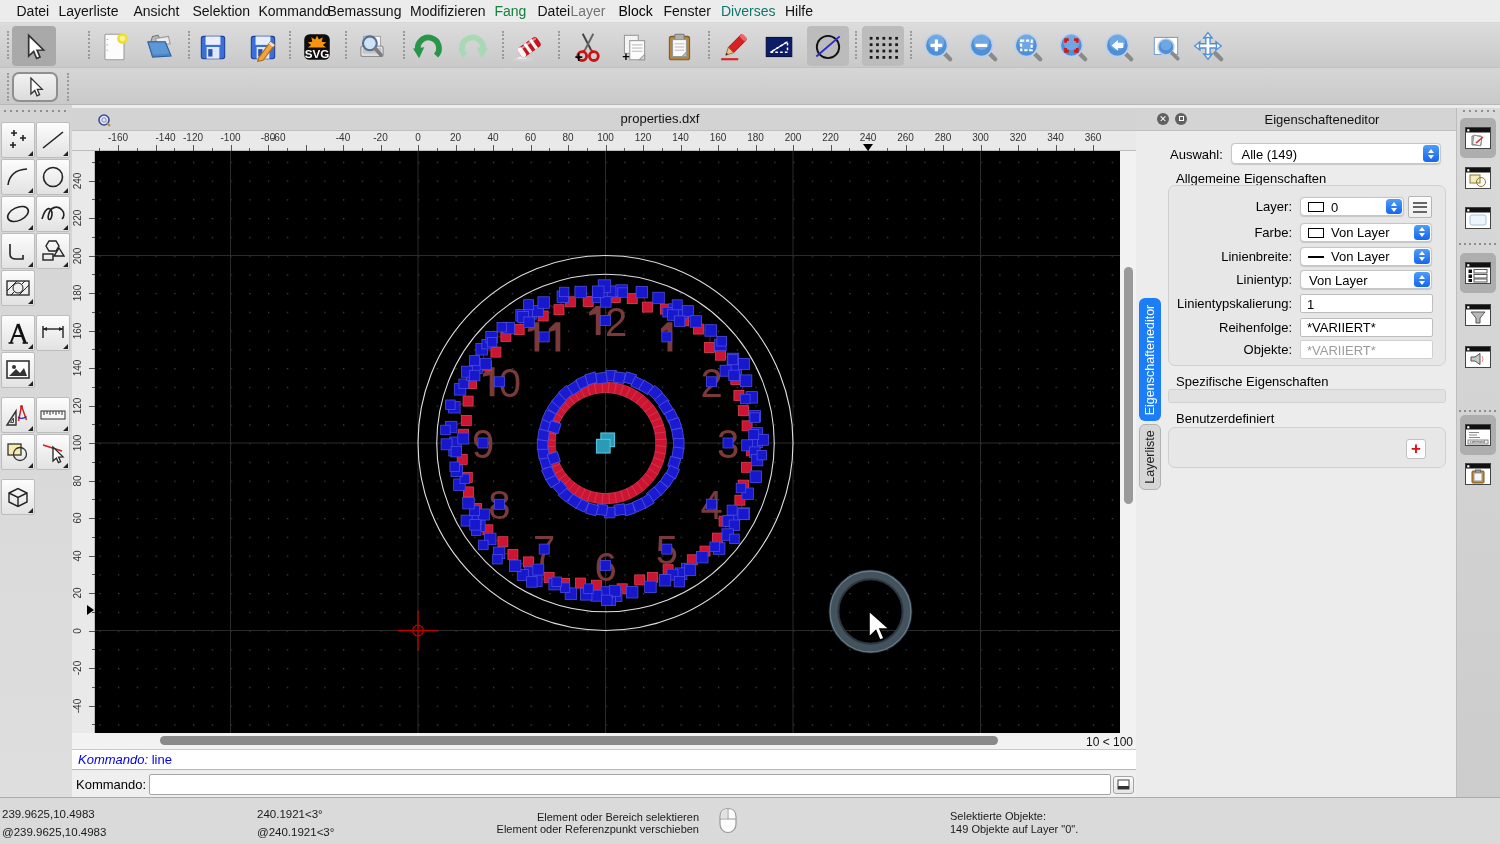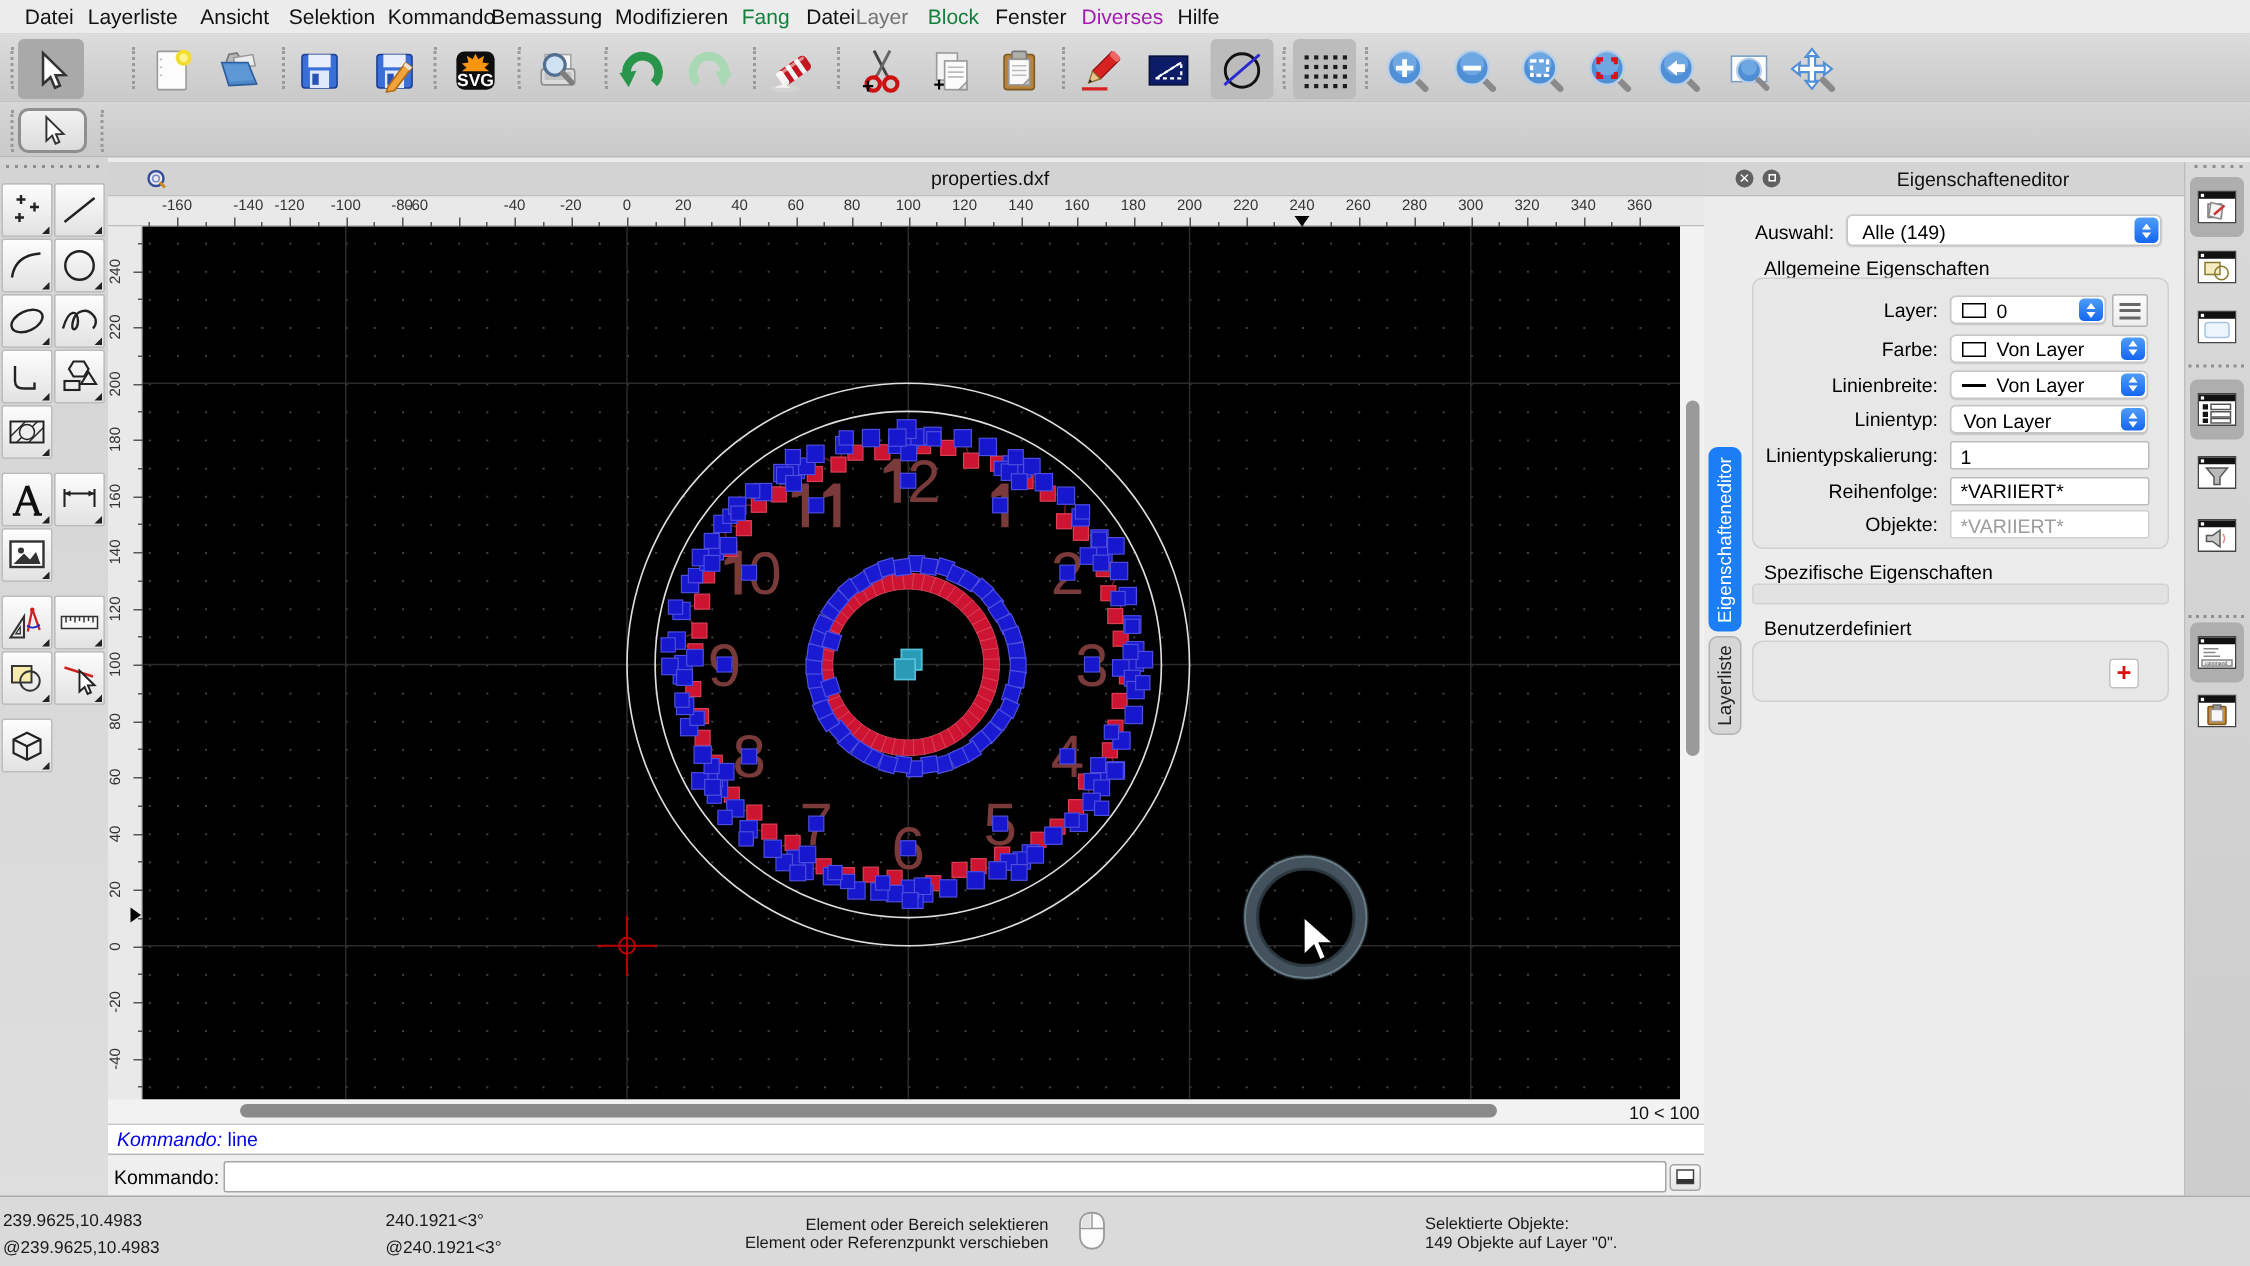--- a/index.html
+++ b/index.html
@@ -4,23 +4,23 @@
 <div class="ab" style="left:16.5px;top:3px;font-size:14px;color:#111">Datei</div>
 <div class="ab" style="left:58.5px;top:3px;font-size:14px;color:#111">Layerliste</div>
 <div class="ab" style="left:133.5px;top:3px;font-size:14px;color:#111">Ansicht</div>
 <div class="ab" style="left:192.5px;top:3px;font-size:14px;color:#111">Selektion</div>
 <div class="ab" style="left:258.5px;top:3px;font-size:14px;color:#111">Kommando</div>
 <div class="ab" style="left:327.5px;top:3px;font-size:14px;color:#111">Bemassung</div>
 <div class="ab" style="left:410px;top:3px;font-size:14px;color:#111">Modifizieren</div>
 <div class="ab" style="left:494.5px;top:3px;font-size:14px;color:#15803d">Fang</div>
 <div class="ab" style="left:537.5px;top:3px;font-size:14px;color:#111">Datei</div>
 <div class="ab" style="left:570.5px;top:3px;font-size:14px;color:#737373">Layer</div>
-<div class="ab" style="left:618.5px;top:3px;font-size:14px;color:#15803d">Block</div>
+<div class="ab" style="left:618.5px;top:3px;font-size:14px;color:#000000">Block</div>
 <div class="ab" style="left:663.5px;top:3px;font-size:14px;color:#111">Fenster</div>
-<div class="ab" style="left:721px;top:3px;font-size:14px;color:#a21caf">Diverses</div>
+<div class="ab" style="left:721px;top:3px;font-size:14px;color:#0f766e">Diverses</div>
 <div class="ab" style="left:785px;top:3px;font-size:14px;color:#111">Hilfe</div>
 <div class="ab" style="left:0;top:23px;width:1500px;height:45px;background:linear-gradient(#dcdcdc,#c9c9c9);border-bottom:1px solid #c0c0c0"></div>
 <div class="ab" style="left:12px;top:26px;width:44px;height:40px;background:#a9a9a9;border-radius:4px"></div>
 <div class="tbtn" style="left:16px">
     <svg width="34" height="34" viewBox="0 0 32 32">
       <path d="M11,5 L11,24.5 L15.7,20.2 L18.5,26.8 L21.6,25.4 L18.9,19 L25,18.8 Z" fill="#fff" stroke="#333" stroke-width="1.6"></path>
     </svg>
   </div>
 <div class="tbtn" style="left:97px">
     <svg width="34" height="34" viewBox="0 0 32 32">

